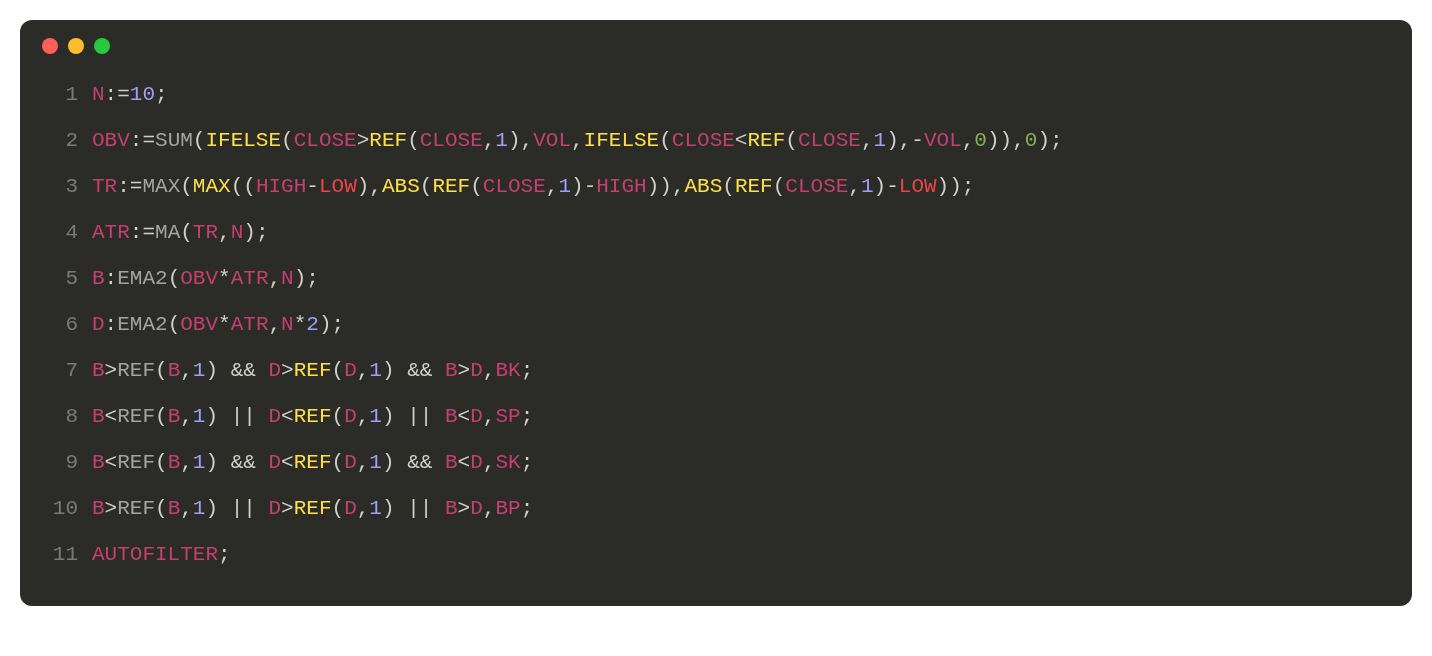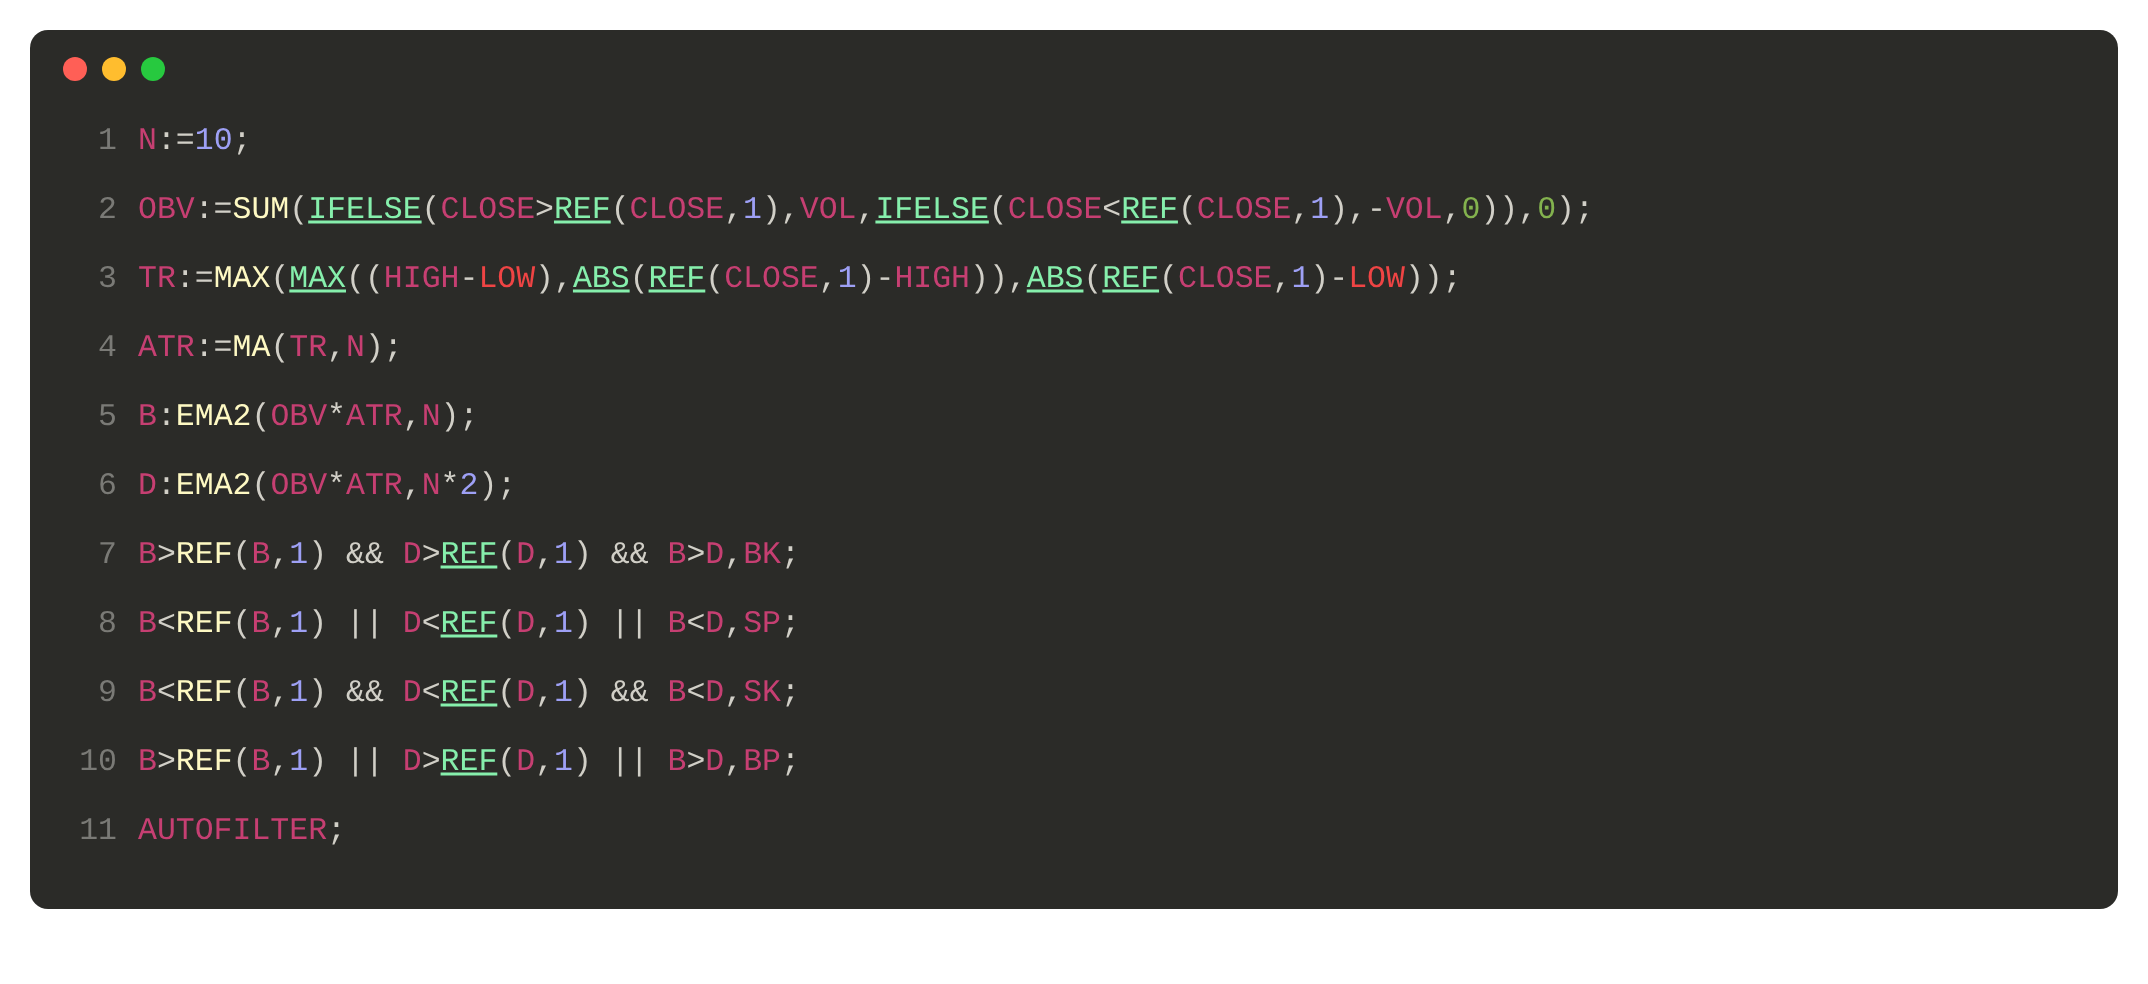--- a/index.html
+++ b/index.html
@@ -42,24 +42,24 @@
     color: #7a7a76;
     width: 58px;
     text-align: right;
     padding-right: 14px;
     flex-shrink: 0;
     user-select: none;
   }
   .content {
     flex: 1;
   }
-  .t-default { color: #86efac; text-decoration: underline; }
+  .t-default { color: #fde047; }
   .t-punct   { color: #d1cfc7; }
   .t-var     { color: #c63f72; } 
-  .t-func    { color: #fef9c3; } 
+  .t-func    { color: #a3a3a3; } 
   .t-kw      { color: #ef4444; } 
   .t-num     { color: #9ea0f5; } 
   .t-green   { color: #83b24e; }
 </style>
 </head>
 <body>
 
 <div class="window">
   <div class="titlebar">
     <div class="dot dot-red"></div>

